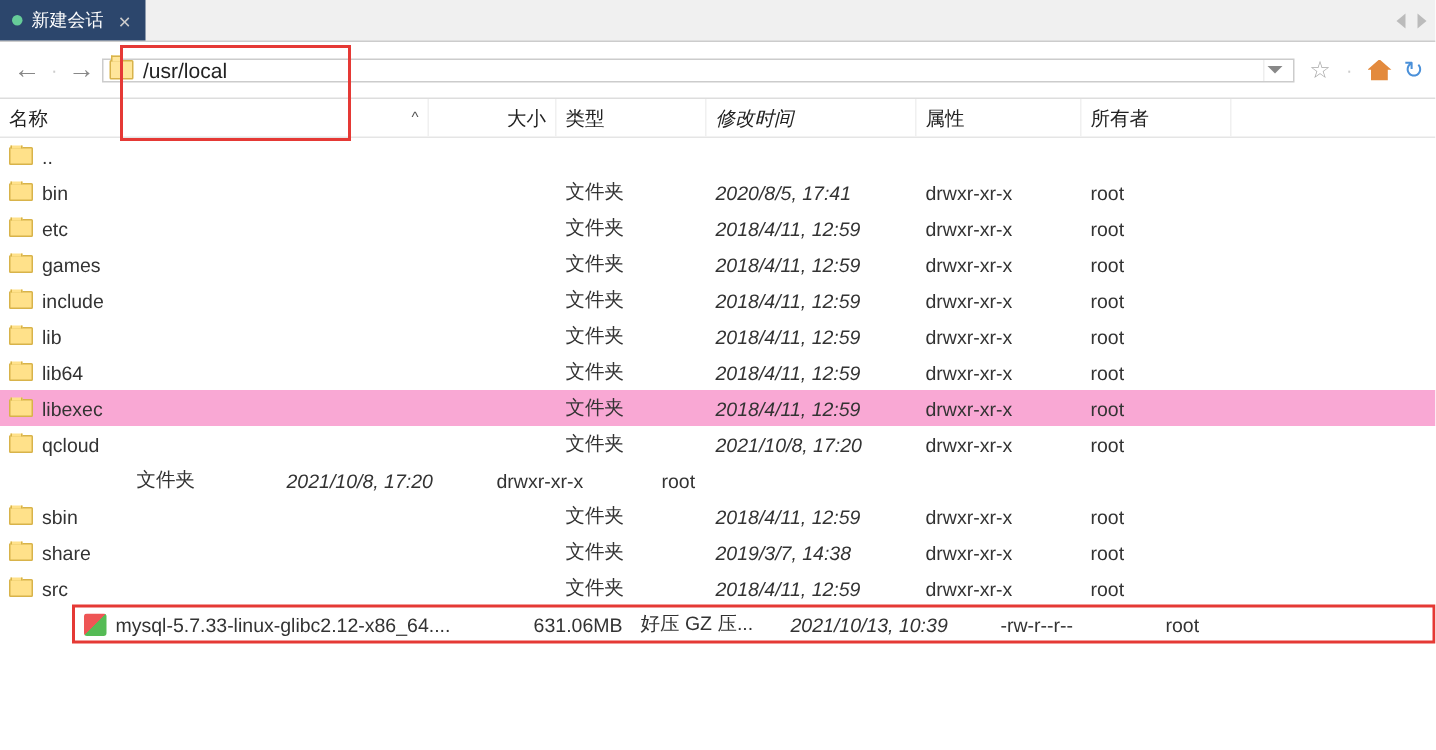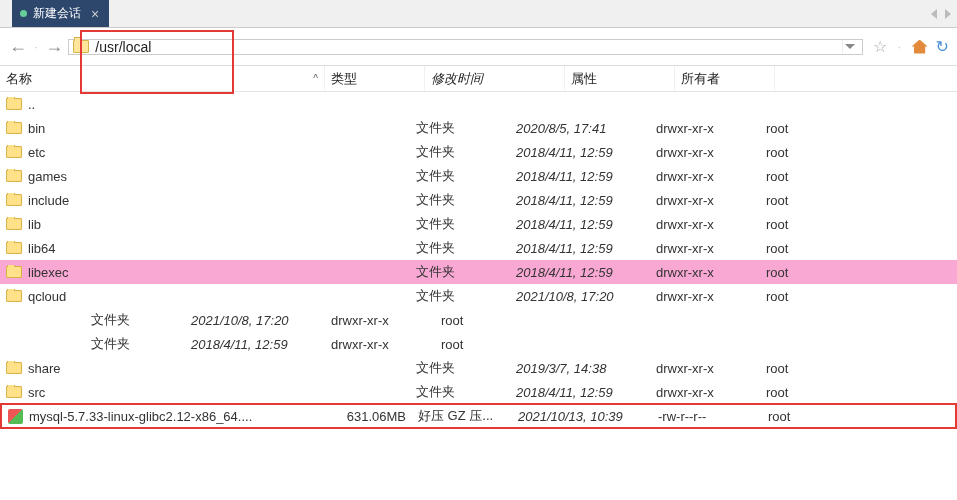--- a/index.html
+++ b/index.html
@@ -1,18 +1,18 @@
 <!DOCTYPE html>
 <html><head>
 <meta charset="utf-8">
 <style>
 * { margin: 0; padding: 0; box-sizing: border-box; font-family: "Microsoft YaHei", sans-serif; }
 body { background: #fff; font-size: 13px; color: #333; width: 957px; height: 500px; overflow: hidden; }
 
-.tab-bar { background: #f0f0f0; height: 28px; display: flex; align-items: stretch; border-bottom: 1px solid #ccc; padding-left: 12px; }
+.tab-bar { background: #f0f0f0; height: 28px; display: flex; align-items: stretch; border-bottom: 1px solid #ccc; }
 .tab { background: #2c466c; color: #fff; display: flex; align-items: center; padding: 0 10px 0 8px; gap: 6px; font-size: 12px; }
 .tab-dot { width: 7px; height: 7px; border-radius: 50%; background: #6c9; }
 .tab-close { color: #ccc; cursor: pointer; font-size: 14px; margin-left: 4px; }
 .tab-spacer { flex: 1; }
 .tab-scroll { display: flex; align-items: center; padding: 0 6px; gap: 8px; color: #999; }
 .tri { width: 0; height: 0; border-top: 5px solid transparent; border-bottom: 5px solid transparent; }
 .tri-l { border-right: 6px solid #bbb; }
 .tri-r { border-left: 6px solid #bbb; }
 .tri-d { width: 0; height: 0; border-left: 5px solid transparent; border-right: 5px solid transparent; border-top: 5px solid #888; }
 
@@ -26,38 +26,38 @@
 .addr-drop { width: 16px; display: flex; align-items: center; justify-content: center; height: 100%; border-left: 1px solid #eee; }
 .tool-icons { display: flex; align-items: center; gap: 8px; padding-left: 6px; }
 .star { color: #aaa; font-size: 16px; }
 .home-ic { width: 16px; height: 14px; background: #e38a3d; clip-path: polygon(50% 0, 100% 50%, 85% 50%, 85% 100%, 15% 100%, 15% 50%, 0 50%); }
 .refresh-ic { color: #4a90d9; font-size: 16px; }
 
 .red-box-addr { position: absolute; top: 30px; left: 80px; width: 154px; height: 64px; border: 2px solid #e53935; pointer-events: none; z-index: 5; }
 
 .header-row { display: flex; height: 26px; background: #fff; border-bottom: 1px solid #e5e5e5; font-size: 13px; color: #222; }
 .col { display: flex; align-items: center; padding: 0 6px; border-right: 1px solid #f0f0f0; overflow: hidden; white-space: nowrap; }
-.col-name { width: 325px; }
+.col-name { width: 286px; }
 .col-size { width: 85px; justify-content: flex-end; }
 .col-type { width: 100px; text-align: center; }
 .col-mtime { width: 140px; font-style: italic; }
 .col-attr { width: 110px; }
 .col-owner { width: 100px; }
 .sort-ind { margin-left: auto; font-size: 10px; color: #555; }
 
 .rows { }
 .row { display: flex; height: 24px; align-items: center; }
 .row.hover-row { background: #f9a8d4; }
 .row .col { border-right: none; }
 .row .col-name { gap: 6px; }
 .ic-folder { width: 16px; height: 12px; background: #ffe18a; border: 1px solid #d8b34a; border-radius: 1px; position: relative; flex-shrink: 0; }
 .ic-folder::before { content: ""; position: absolute; top: -4px; left: 0; width: 6px; height: 3px; background: #ffe18a; border: 1px solid #d8b34a; border-bottom: none; }
 .ic-archive { width: 15px; height: 15px; background: linear-gradient(135deg, #e55 0 50%, #5b5 50% 100%); border-radius: 2px; flex-shrink: 0; }
 
-.red-box-row { border: 2px solid #e53935; height: 26px !important; margin-top: -1px; }
+.red-box-row { border: 2px solid #e53935; height: 26px !important; margin-top: -1px; margin-left: 48px; }
 </style>
 </head>
 <body>
 
 <div class="tab-bar">
   <div class="tab">
     <span class="tab-dot"></span>
     <span>新建会话</span>
     <span class="tab-close">×</span>
   </div>
@@ -87,20 +87,23 @@
   </div>
 </div>
 
 <div class="red-box-addr"></div>
 
 <div class="header-row">
   <div class="col col-name">
       <span>名称</span>
       <span class="sort-ind">^</span>
     </div>
+  <div class="col col-size">
+      <span>大小</span>
+    </div>
   <div class="col col-type">
       <span>类型</span>
     </div>
   <div class="col col-mtime">
       <span>修改时间</span>
     </div>
   <div class="col col-attr">
       <span>属性</span>
     </div>
   <div class="col col-owner">
@@ -209,20 +212,24 @@
       <div class="col col-owner">root</div>
     </div>
     <div class="row">
       <div class="col col-size"></div>
       <div class="col col-type">文件夹</div>
       <div class="col col-mtime">2021/10/8, 17:20</div>
       <div class="col col-attr">drwxr-xr-x</div>
       <div class="col col-owner">root</div>
     </div>
     <div class="row">
+      <div class="col col-name">
+        <span class="ic-folder"></span>
+        <span>sbin</span>
+      </div>
       <div class="col col-size"></div>
       <div class="col col-type">文件夹</div>
       <div class="col col-mtime">2018/4/11, 12:59</div>
       <div class="col col-attr">drwxr-xr-x</div>
       <div class="col col-owner">root</div>
     </div>
     <div class="row">
       <div class="col col-name">
         <span class="ic-folder"></span>
         <span>share</span>

